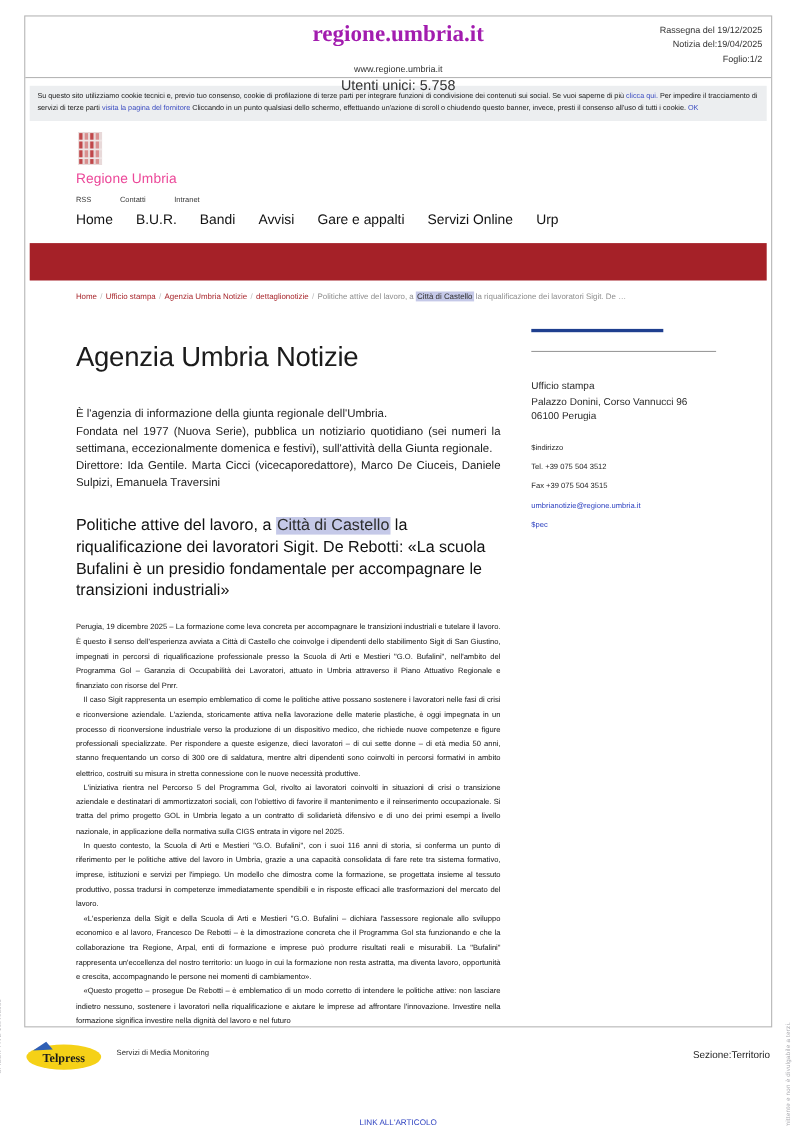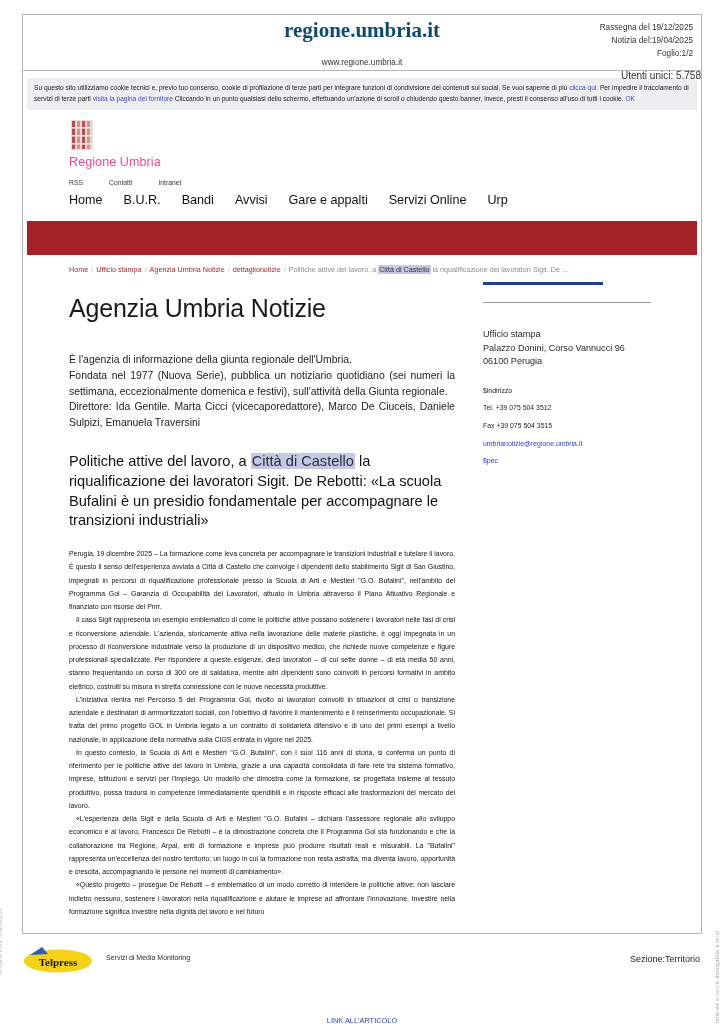--- a/index.html
+++ b/index.html
@@ -55,34 +55,33 @@
   }
   .hdr-center {
     position: absolute;
     left: 0; right: 0; top: 4px;
     text-align: center;
   }
   .site-title {
     font-family: "Liberation Serif", serif;
     font-weight: bold;
     font-size: 21px;
-    color: #0c4a6e;
+    color: #a21caf;
     letter-spacing: 0px;
     line-height: 1.05;
   }
   .site-url {
     font-size: 8.2px;
     color: #333;
     margin-top: 17px;
   }
   .site-users {
-    font-size: 10px;
+    font-size: 13px;
     color: #333;
     margin-top: 3px;
-    text-align: right;
   }
   .hdr-right {
     position: absolute;
     right: 8px; top: 7px;
     text-align: right;
     font-size: 8.2px;
     color: #333;
     line-height: 1.58;
   }
 
@@ -134,21 +133,21 @@
     color: #111;
   }
   .redband {
     margin-top: 14px;
     height: 34px;
     background: #a52128;
   }
 
   
   .crumbs {
-    margin: 10px 0 0 42px;
+    margin: 10px 0 17px 42px;
     font-size: 7.2px;
     color: #9a9a9a;
     white-space: nowrap;
   }
   .crumbs a { color: #a8262c; text-decoration: none; }
   .crumbs .sep { color: #bbb; margin: 0 3px; }
   .crumbs .tail { color: #8d8d8d; }
   .hl {
     background: #c5c9e8;
     color: #2d2d2d;

